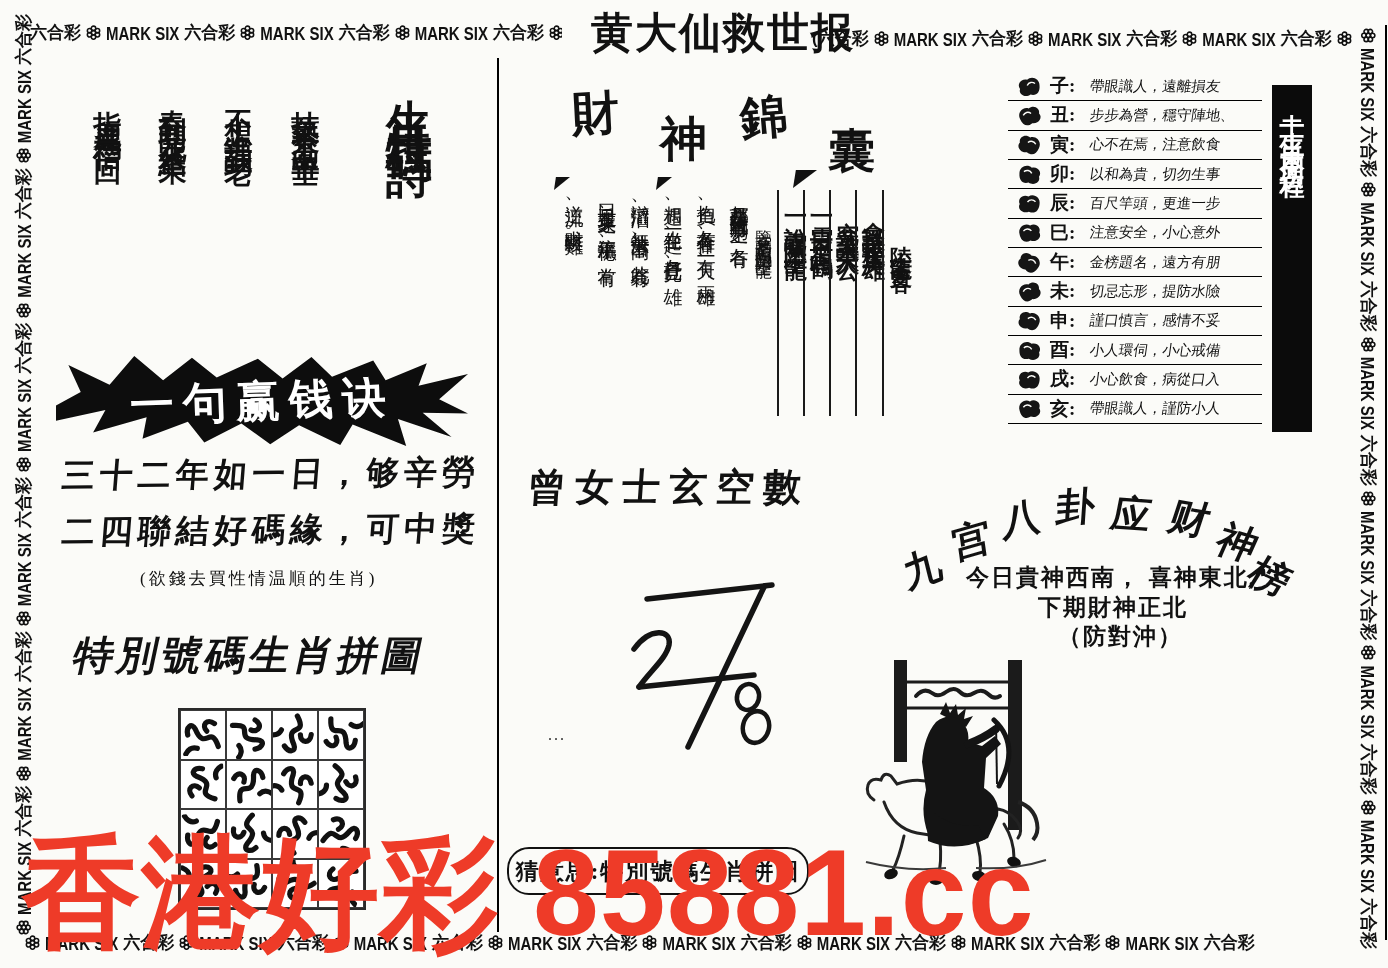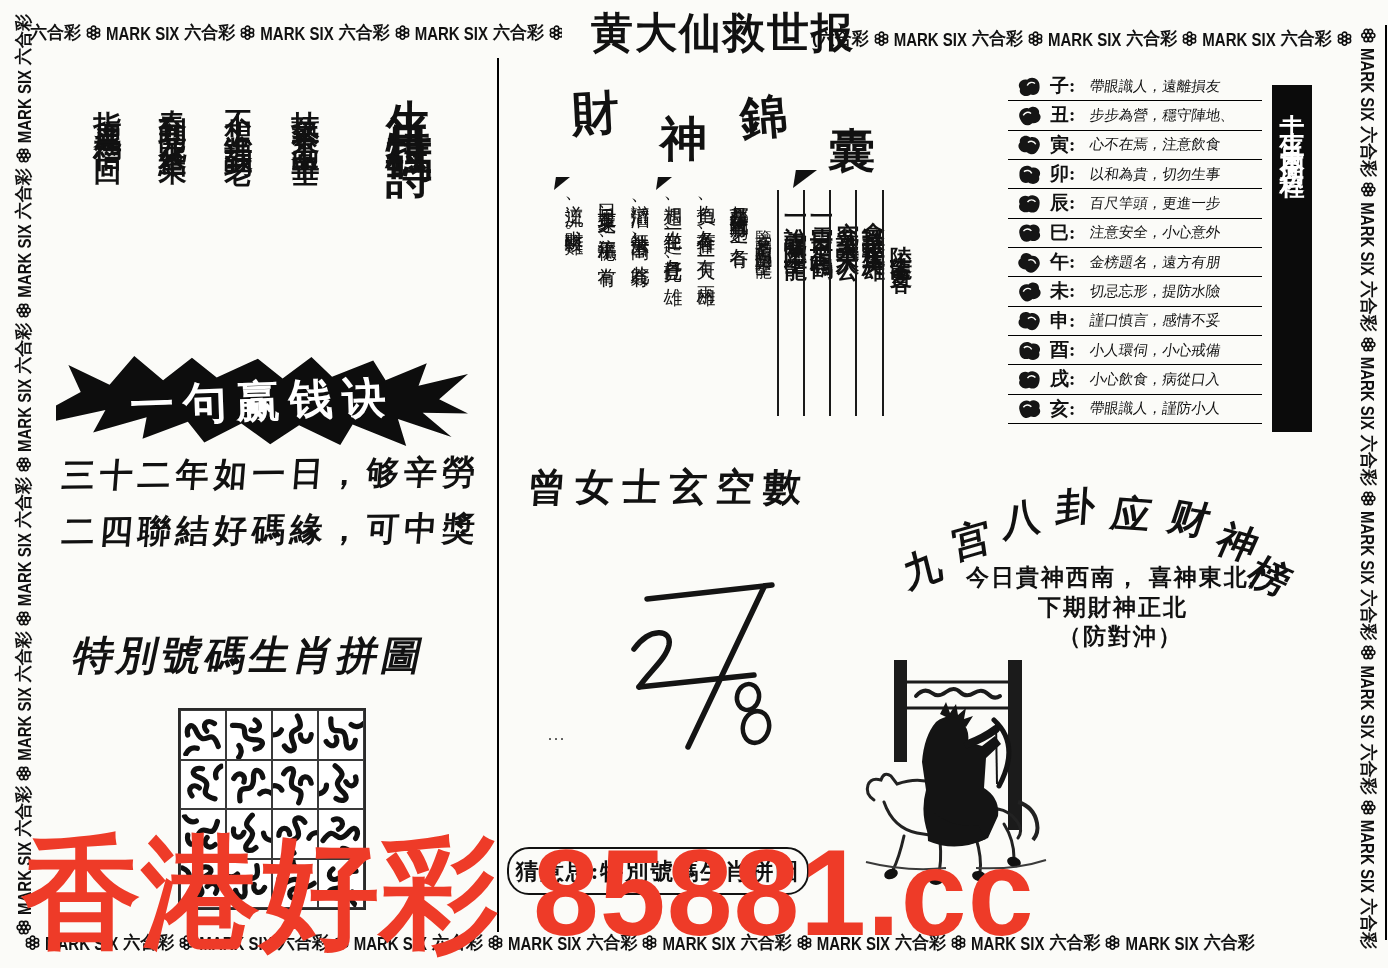--- a/index.html
+++ b/index.html
@@ -462,20 +462,21 @@
       <div class="vcol poem-line-l" style="left: 219px; top: 88px;">不想上進誤到老</div>
       <div class="vcol poem-line-l" style="left: 153px; top: 88px;">春到開花來結果</div>
       <div class="vcol poem-line-l" style="left: 88px; top: 88px;">指鹿爲馬信一回</div>
     </div>
 
   <div class="abs burst">
     <span class="burst-text">一句赢钱诀</span>
   </div>
   <div class="abs hand1" style="left:62px;top:452px;">三十二年如一日，够辛勞</div>
   <div class="abs hand1" style="left:62px;top:508px;">二四聯結好碼緣，可中獎</div>
+  <div class="abs hand-note" style="left:140px;top:567px;">(欲錢去買性情温順的生肖)</div>
 
   <div class="abs puzzle-title" style="left:74px;top:628px;">特別號碼生肖拼圖</div>
   <div class="abs puzzle-grid" id="puzzle-grid">
       <div class="pcell">
         <svg width="42" height="42" viewBox="0 0 44 44" style="transform:rotate(0deg) scaleX(-1)">
           <use href="#sym-squiggle"></use>
         </svg>
       </div>
       <div class="pcell">
         <svg width="42" height="42" viewBox="0 0 44 44" style="transform:rotate(67deg) scaleX(1)">

